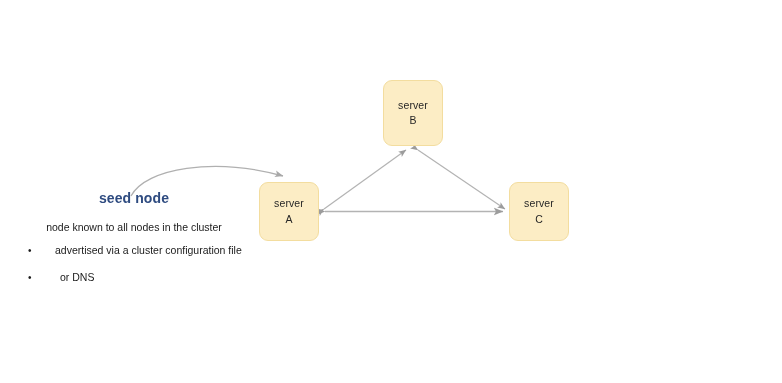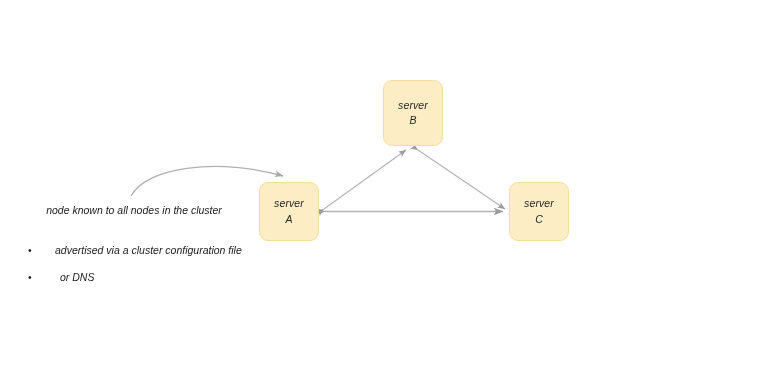--- a/index.html
+++ b/index.html
@@ -15,21 +15,20 @@
     font-family: "Liberation Sans", sans-serif;
     -webkit-font-smoothing: antialiased;
   }
 
   #canvas {
     position: absolute;
     left: 0;
     top: 0;
     width: 782px;
     height: 340px;
-    font-style: italic;
   }
 
   
   #connectors {
     position: absolute;
     left: 0;
     top: 0;
     width: 782px;
     height: 383px;
     pointer-events: none;
@@ -159,20 +158,21 @@
     <span class="node-line">server</span>
     <span class="node-line">A</span>
   </div>
 
   <div class="node" id="node-c">
     <span class="node-line">server</span>
     <span class="node-line">C</span>
   </div>
 
   <div id="annotation">
+    <div id="seed-node-title">seed node</div>
     <div id="seed-node-subtitle">node known to all nodes in the cluster</div>
   </div>
 
   <ul id="bullet-list">
     <li>
       <span class="bullet-dot">•</span>
       <span>advertised via a cluster configuration file</span>
     </li>
     <li class="indent-extra">
       <span class="bullet-dot">•</span>

